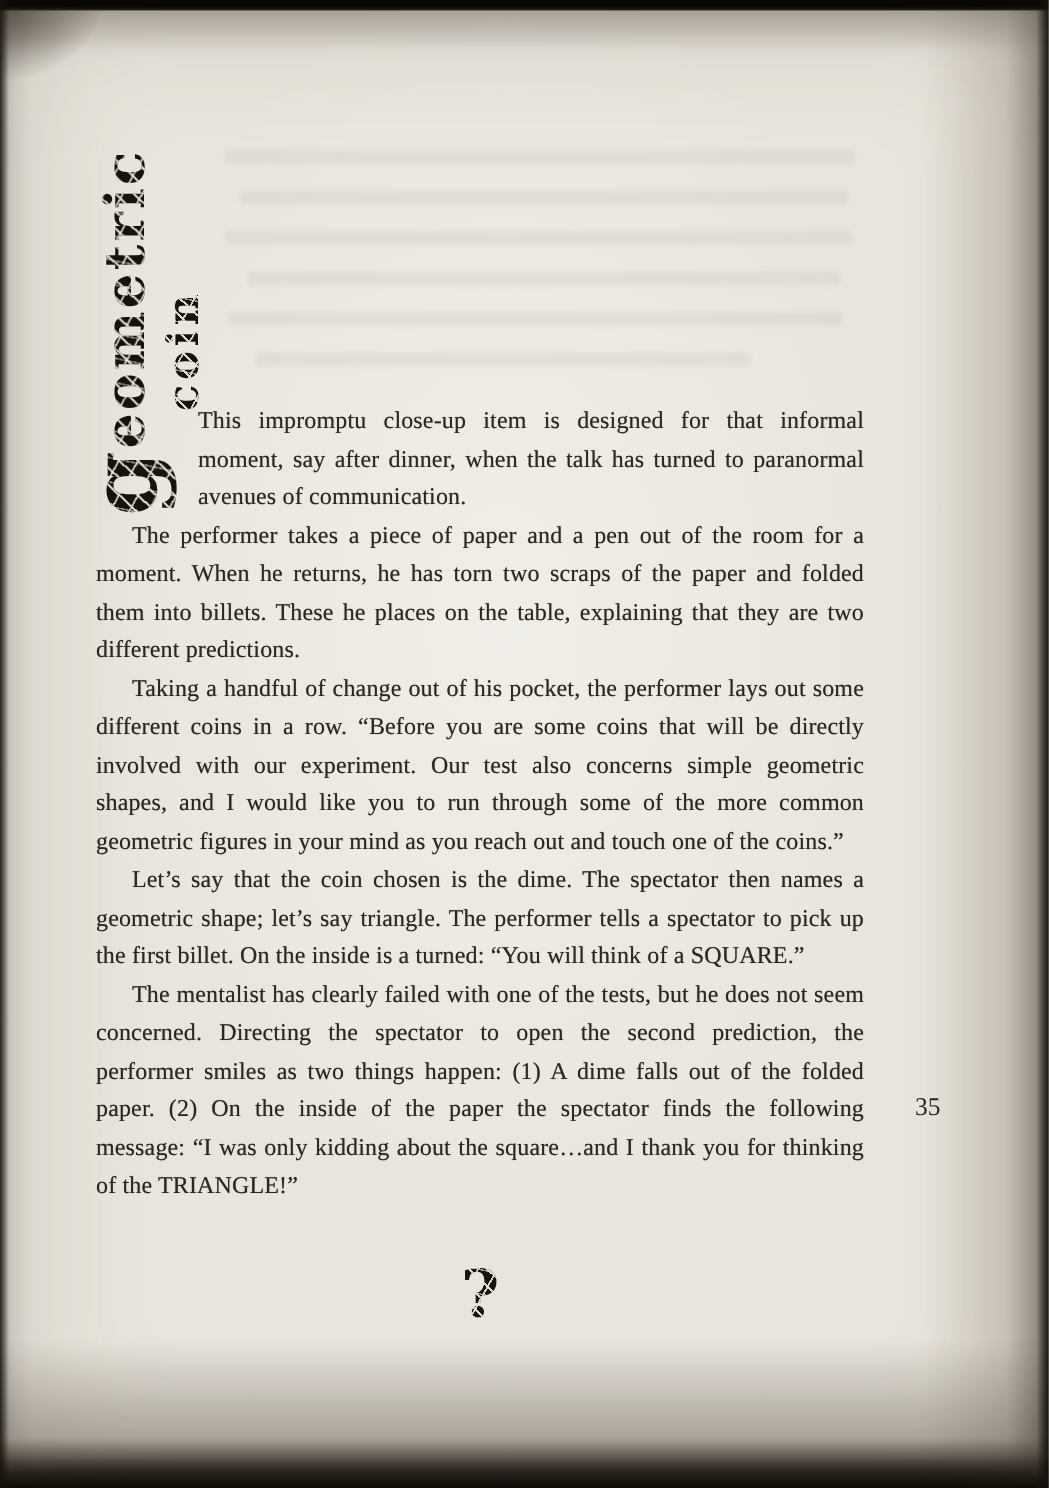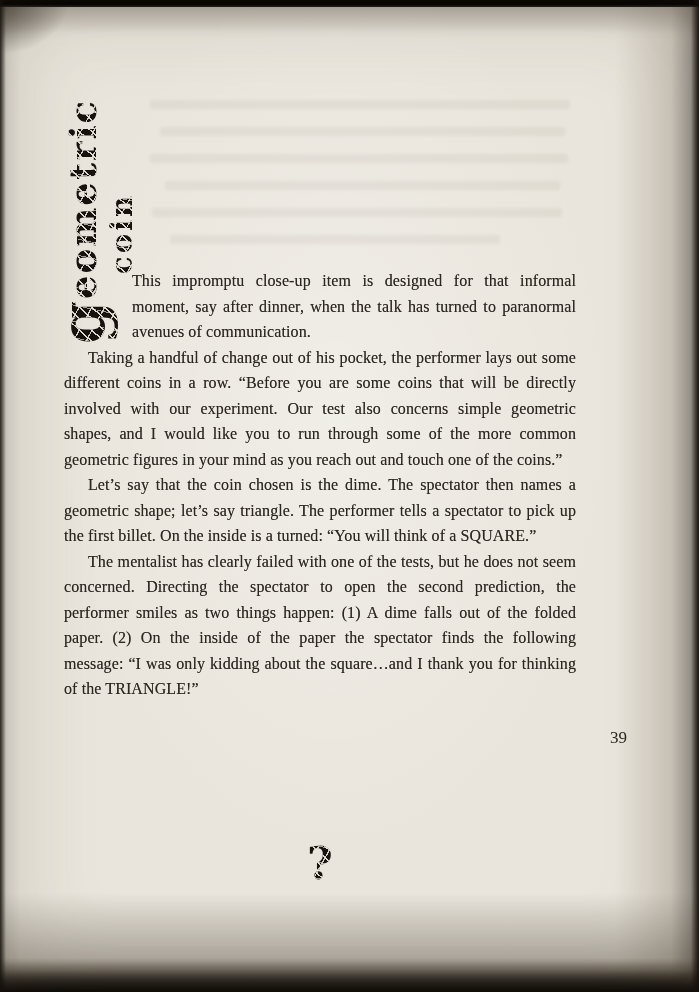--- a/index.html
+++ b/index.html
@@ -93,26 +93,27 @@
   <div class="ghost" style="left:152px; top:208px; width:410px;"></div>
   <div class="ghost" style="left:170px; top:235px; width:330px;"></div>
 
   <div class="title-block">
     <div class="vword word-geometric"><span class="initial cracked">g</span><span class="cracked">eometric</span></div>
     <div class="vword word-coin cracked">coin</div>
   </div>
 
   <div class="textblock">
     <p class="p-first">This impromptu close-up item is designed for that informal moment, say after dinner, when the talk has turned to paranormal avenues of communication.</p>
+    <p>The performer takes a piece of paper and a pen out of the room for a moment. When he returns, he has torn two scraps of the paper and folded them into billets. These he places on the table, explaining that they are two different predictions.</p>
     <p>Taking a handful of change out of his pocket, the performer lays out some different coins in a row. “Before you are some coins that will be directly involved with our experiment. Our test also concerns simple geometric shapes, and I would like you to run through some of the more common geometric figures in your mind as you reach out and touch one of the coins.”</p>
     <p>Let’s say that the coin chosen is the dime. The spectator then names a geometric shape; let’s say triangle. The performer tells a spectator to pick up the first billet. On the inside is a turned: “You will think of a SQUARE.”</p>
     <p>The mentalist has clearly failed with one of the tests, but he does not seem concerned. Directing the spectator to open the second prediction, the performer smiles as two things happen: (1) A dime falls out of the folded paper. (2) On the inside of the paper the spectator finds the following message: “I was only kidding about the square…and I thank you for thinking of the TRIANGLE!”</p>
   </div>
 
-  <div class="pagenum">39</div>
+  <div class="pagenum">35</div>
 
   <div class="ornament cracked">?</div>
 
   <div class="corner-tl"></div>
   <div class="edge-top"></div>
   <div class="edge-top-fade"></div>
   <div class="edge-bottom"></div>
   <div class="edge-left"></div>
   <div class="edge-right"></div>
 

